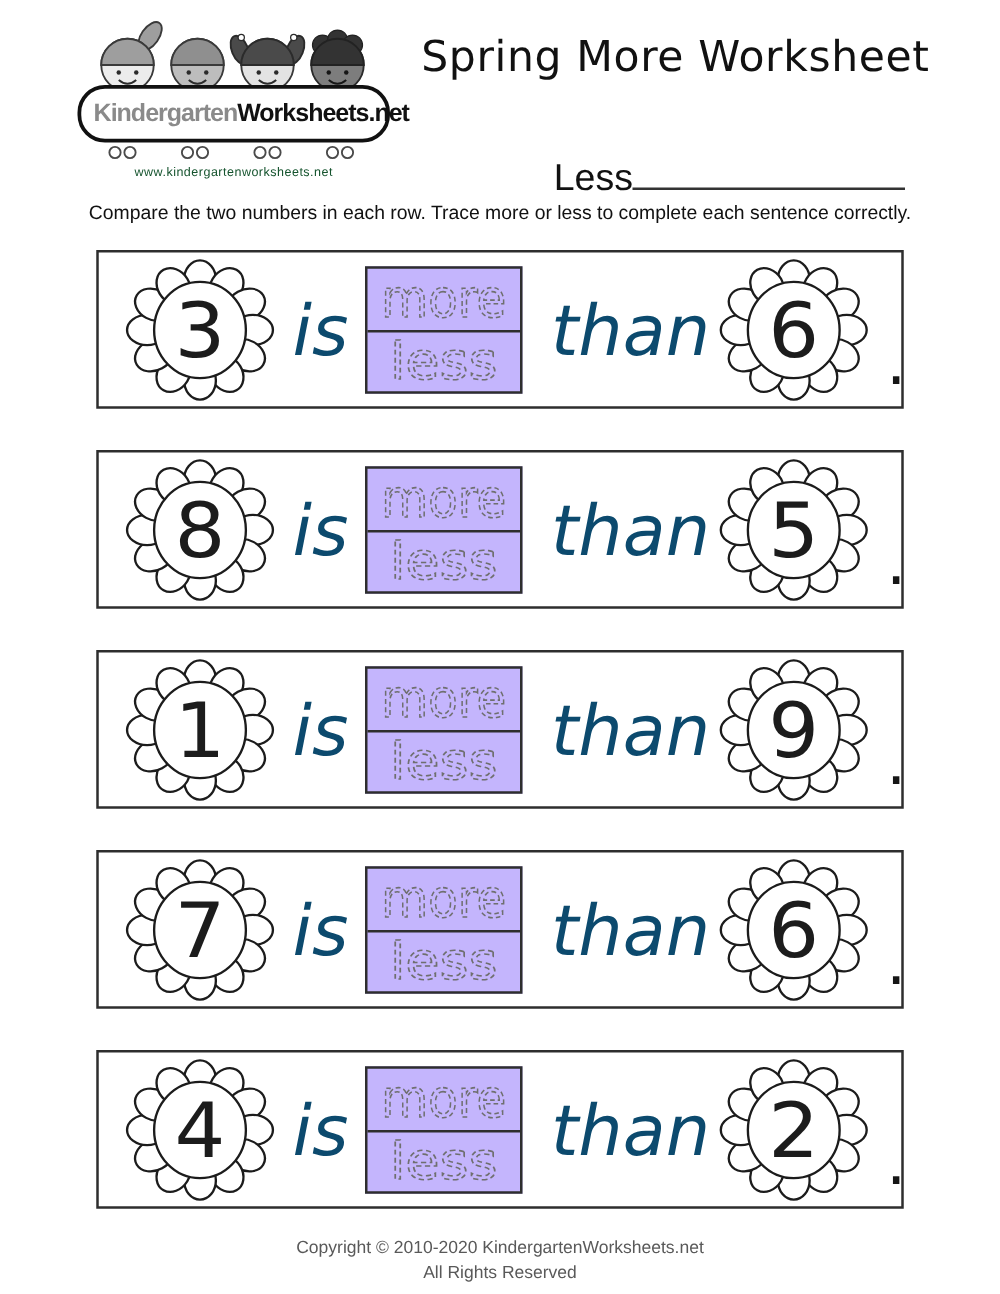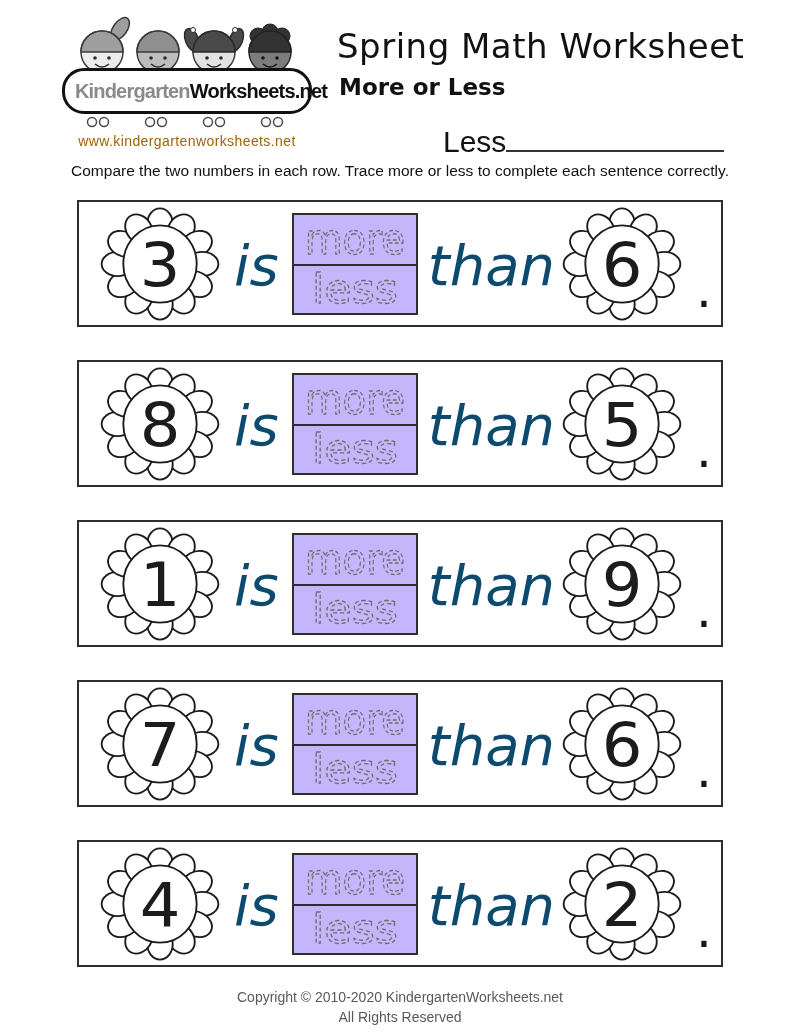--- a/index.html
+++ b/index.html
@@ -11,21 +11,21 @@
   .logo-heads{display:block;width:250px;height:62px;}
   .logo-banner{position:relative;margin-top:-6px;height:40px;border:3px solid #111;
                border-radius:22px;background:#fff;display:flex;align-items:center;
                justify-content:center;white-space:nowrap;z-index:2;}
   .logo-banner .txt{font-family:"Liberation Sans",sans-serif;font-weight:bold;
                     font-size:20px;letter-spacing:-0.8px;}
   .logo-banner .gray{color:#8a8a8a;margin-left:28px;}
   .logo-banner .black{color:#111;}
   .logo-feet{display:block;width:250px;height:16px;margin-top:1px;}
   .logo-url{margin-top:2px;text-align:center;font-family:"Liberation Sans",sans-serif;
-            font-size:14px;color:#a16207;letter-spacing:0.4px;}
+            font-size:10px;color:#14532d;letter-spacing:0.4px;}
 
   
   .titles{position:absolute;left:337px;top:26px;}
   .title{margin:0;font-size:34px;font-weight:normal;letter-spacing:0.5px;color:#111;}
   .subtitle{margin:8px 0 0 2px;font-size:23px;font-weight:bold;color:#111;}
   .name-row{position:absolute;left:443px;top:118px;font-size:30px;color:#111;
             font-family:"Liberation Sans",sans-serif;}
   .name-line{display:inline-block;width:218px;height:32px;border-bottom:2.5px solid #333;}
 
   
@@ -36,21 +36,21 @@
   #rows{position:absolute;top:200px;left:77px;width:646px;}
   .row-box{box-sizing:border-box;width:646px;height:127px;border:2.5px solid #2e2e2e;
            margin-bottom:33px;display:flex;align-items:center;padding-left:17px;}
   .flower{width:128px;height:122px;flex:0 0 auto;}
   .petal{fill:#fff;stroke:#1c1c1c;stroke-width:2;}
   .flower-center{fill:#fff;stroke:#1c1c1c;stroke-width:2;}
   .flower-num{font-family:"DejaVu Sans",sans-serif;font-size:68px;fill:#1c1c1c;
               text-anchor:middle;}
   .word{font-size:56px;color:#0c4a6e;line-height:1;margin-top:4px;font-style:italic;}
   .word.is{margin-left:10px;}
-  .word.than{margin-left:10px;}
+  .word.than{margin-left:23px;}
   .flower.right{margin-left:3px;}
   .period{font-size:50px;color:#161616;line-height:0;margin-left:10px;position:relative;top:26px;}
 
   .trace-box{box-sizing:border-box;flex:0 0 auto;width:126px;height:102px;margin-left:13px;
              border:2px solid #2e2e2e;background:#c4b5fd;}
   .trace-cell{box-sizing:border-box;width:100%;height:49px;}
   .trace-cell.bottom{border-top:2px solid #2e2e2e;}
   .trace-cell svg{display:block;width:100%;height:100%;overflow:visible;}
   .trace{font-family:"DejaVu Sans",sans-serif;font-size:42px;fill:none;stroke:#6f6f6f;
          stroke-width:1.3;stroke-dasharray:4 2.6;text-anchor:middle;}
@@ -120,22 +120,21 @@
         <circle cx="146" cy="7" r="4.5"></circle>
           <circle cx="158" cy="7" r="4.5"></circle>
         <circle cx="204" cy="7" r="4.5"></circle>
           <circle cx="216" cy="7" r="4.5"></circle>
       </g>
     </svg>
     <div class="logo-url">www.kindergartenworksheets.net</div>
   </div>
 
   <div class="titles">
-    <h1 class="title">Spring Math Worksheet</h1>
-    <h2 class="subtitle">More or Less</h2>
+    <h1 class="title">Spring More Worksheet</h1>
   </div>
 
   <div class="name-row">
     <span>Less</span><span class="name-line"></span>
   </div>
 
   <p class="instructions">Compare the two numbers in each row. Trace more or less to complete each sentence correctly.</p>
 
   <main id="rows">
       <div class="row-box">

